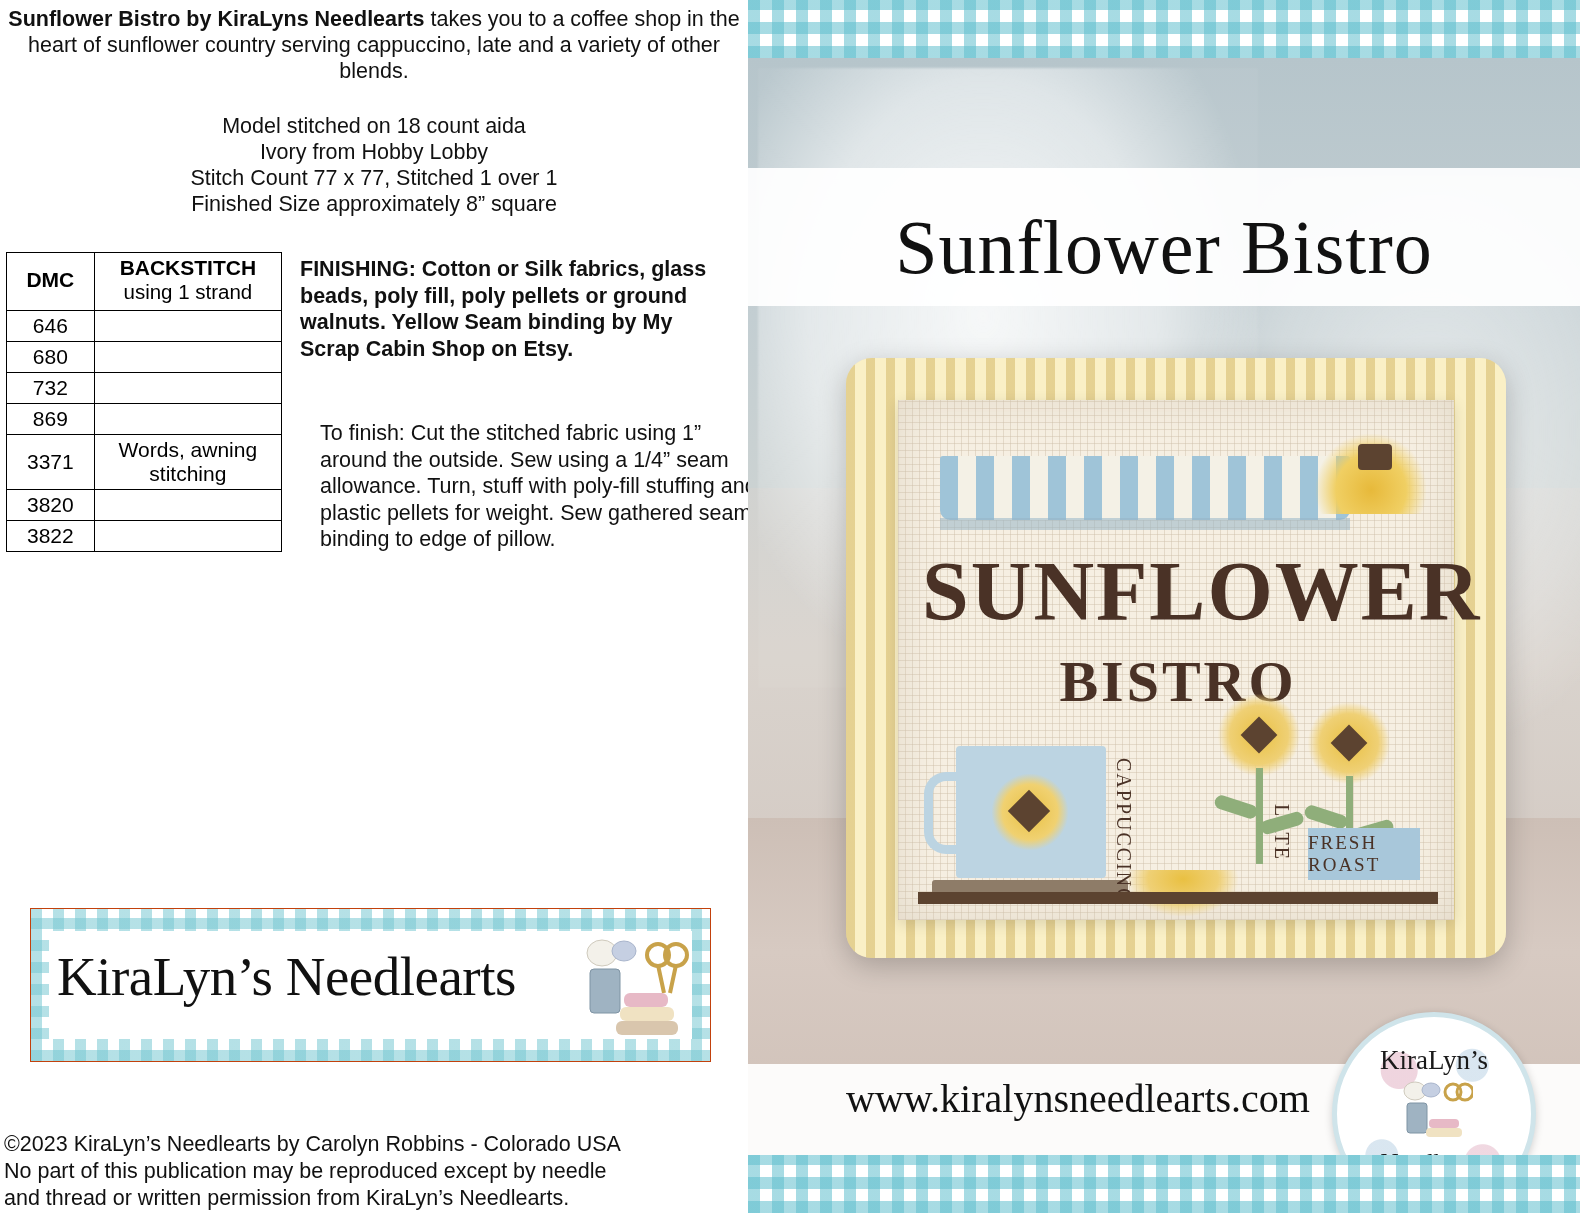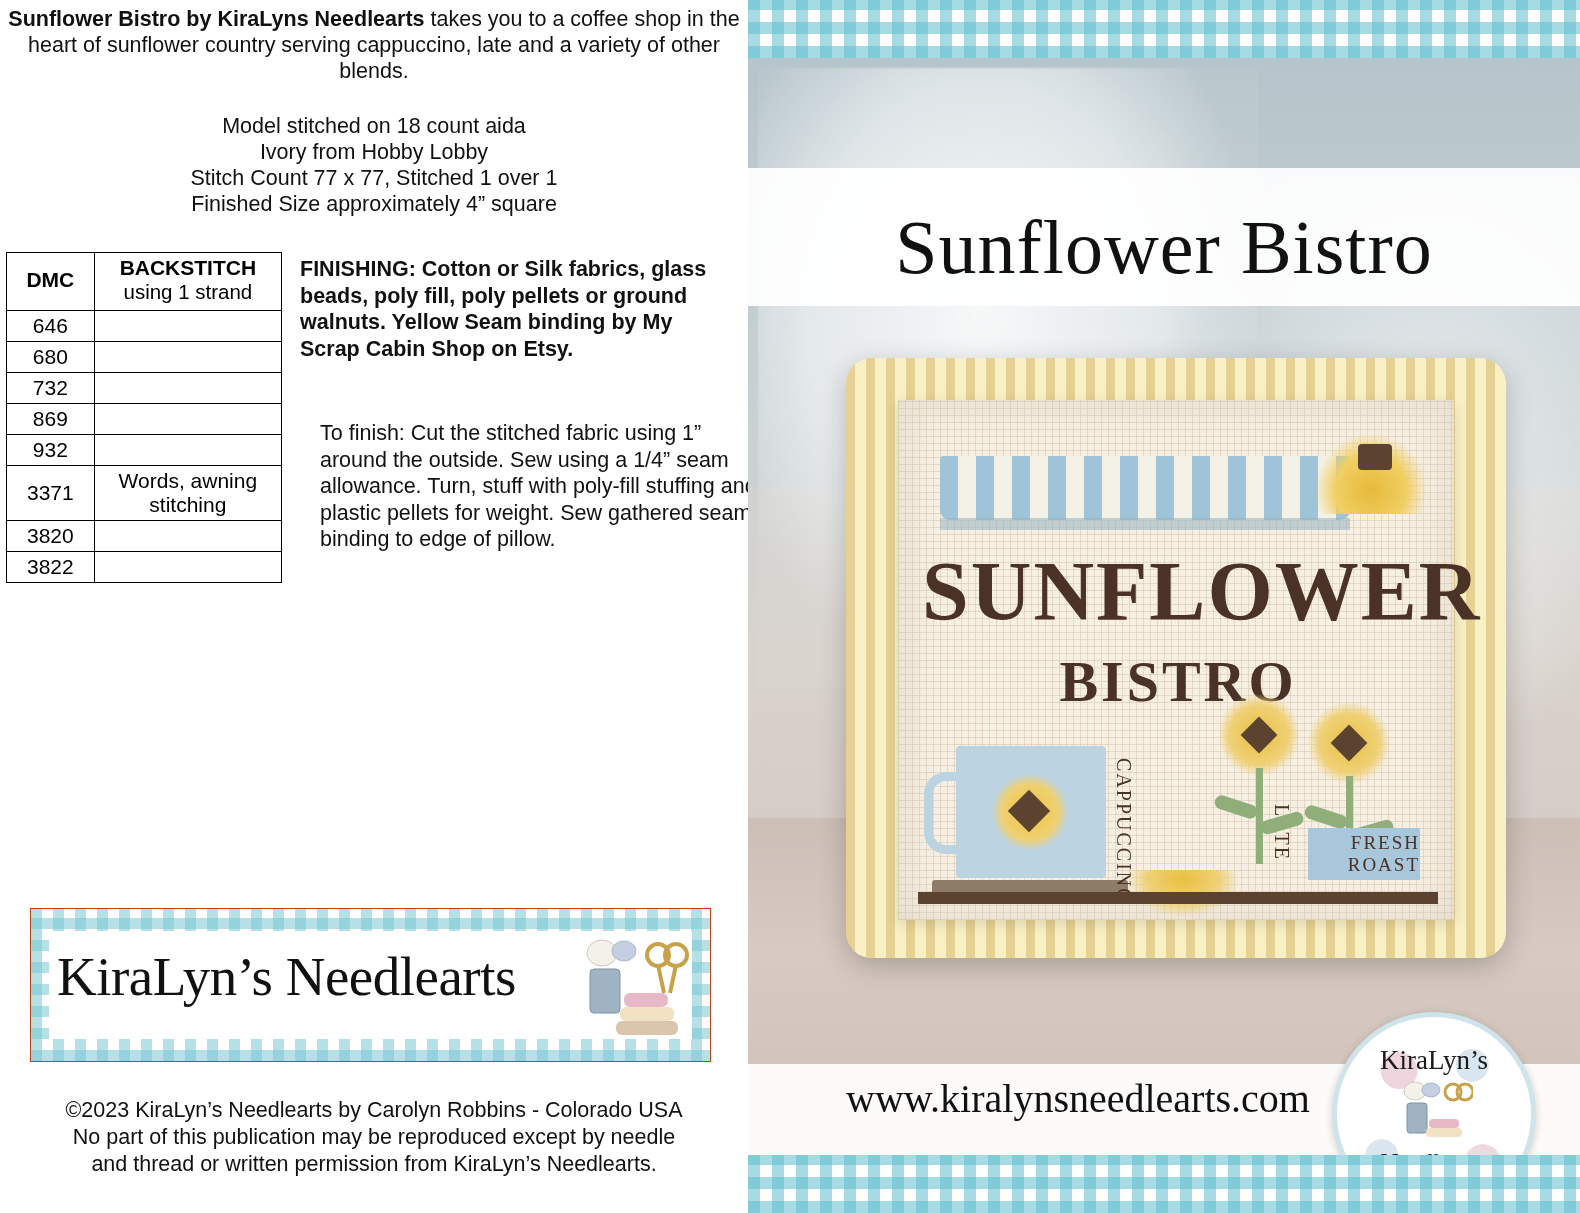--- a/index.html
+++ b/index.html
@@ -145,23 +145,22 @@
     position: absolute;
     right: 18px;
     top: 26px;
     width: 120px;
     height: 104px;
   }
 
   .copyright {
     position: absolute;
     left: 4px;
-    top: 1097px;
+    top: 1131px;
     width: 740px;
-    text-align: center;
     font-size: 21.5px;
     line-height: 27px;
     color: #111;
   }
 
   
   .right-panel {
     position: absolute;
     left: 748px;
     top: 0;
@@ -406,21 +405,21 @@
   }
   .fresh-roast {
     position: absolute;
     left: 410px;
     top: 428px;
     width: 112px;
     height: 52px;
     background: #a8c7da;
     display: flex;
     flex-direction: column;
-    align-items: flex-end;
+    align-items: flex-start;
     justify-content: center;
     font-family: "Liberation Serif", serif;
     font-size: 19px;
     letter-spacing: 2px;
     color: #4a3226;
     line-height: 22px;
   }
   .flower-a, .flower-b {
     position: absolute;
     width: 86px;
@@ -541,21 +540,21 @@
   <div class="left-panel">
 
     <div class="intro">
       <b>Sunflower Bistro by KiraLyns Needlearts</b><span> takes you to a coffee shop in the heart of sunflower country serving cappuccino, late and a variety of other blends.</span>
     </div>
 
     <div class="specs">
       <div>Model stitched on 18 count aida</div>
       <div>Ivory from Hobby Lobby</div>
       <div>Stitch Count 77 x 77, Stitched 1 over 1</div>
-      <div>Finished Size approximately 4” square</div>
+      <div>Finished Size approximately 8” square</div>
     </div>
 
     <table class="dmc-table">
       <thead>
         <tr>
           <th>DMC</th>
           <th>
             <span>BACKSTITCH</span>
             <span class="sub">using 1 strand</span>
           </th>
@@ -569,24 +568,20 @@
         <tr>
           <td class="num">680</td>
           <td class="bs"></td>
         </tr>
         <tr>
           <td class="num">732</td>
           <td class="bs"></td>
         </tr>
         <tr>
           <td class="num">869</td>
-          <td class="bs"></td>
-        </tr>
-        <tr>
-          <td class="num">932</td>
           <td class="bs"></td>
         </tr>
         <tr>
           <td class="num">3371</td>
           <td class="bs">Words, awning stitching</td>
         </tr>
         <tr>
           <td class="num">3820</td>
           <td class="bs"></td>
         </tr>

